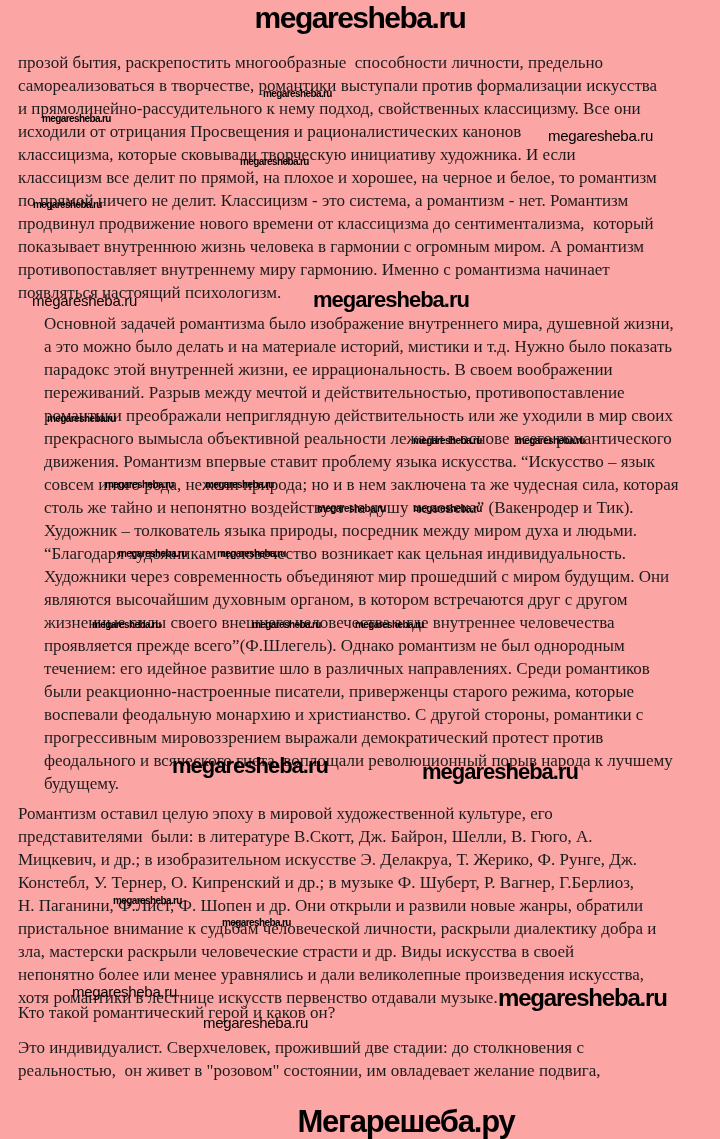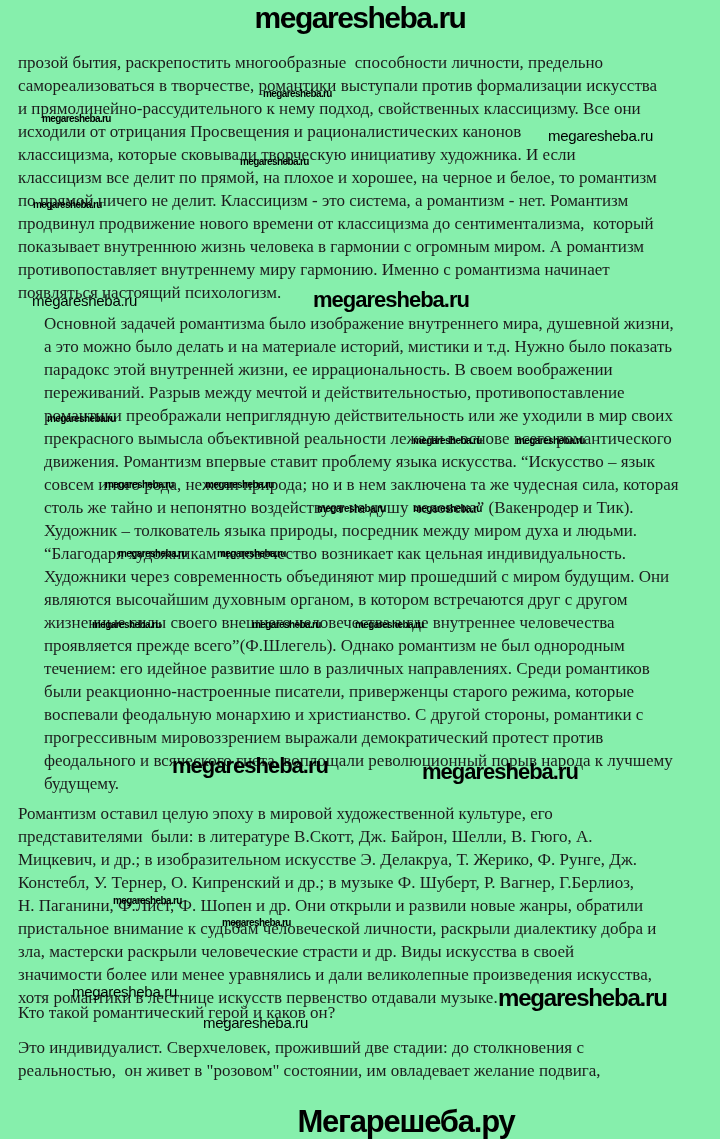--- a/index.html
+++ b/index.html
@@ -1,21 +1,21 @@
 <!DOCTYPE html>
 <html><head>
 <meta charset="utf-8">
 <style>
   html, body { margin: 0; padding: 0; background: #e8e8e8; }
   .page {
     position: relative;
     width: 720px;
     height: 1139px;
     margin: 0 auto;
-    background: #86efac;
+    background: #fca5a5;
     overflow: hidden;
     font-family: "Liberation Serif", serif;
     color: #1c1c1c;
   }
   .doc-header {
     position: absolute;
     top: 1px; left: 0;
     width: 100%;
     text-align: center;
     font-family: "Liberation Sans", sans-serif;
@@ -101,21 +101,21 @@
         <div class="line">будущему.</div>
       </div>
       <div class="para" style="top: 793px; margin-top: 9px;">
         <div class="line">Романтизм оставил целую эпоху в мировой художественной культуре, его</div>
         <div class="line">представителями  были: в литературе В.Скотт, Дж. Байрон, Шелли, В. Гюго, А.</div>
         <div class="line">Мицкевич, и др.; в изобразительном искусстве Э. Делакруа, Т. Жерико, Ф. Рунге, Дж.</div>
         <div class="line">Констебл, У. Тернер, О. Кипренский и др.; в музыке Ф. Шуберт, Р. Вагнер, Г.Берлиоз,</div>
         <div class="line">Н. Паганини, Ф.Лист, Ф. Шопен и др. Они открыли и развили новые жанры, обратили</div>
         <div class="line">пристальное внимание к судьбам человеческой личности, раскрыли диалектику добра и</div>
         <div class="line">зла, мастерски раскрыли человеческие страсти и др. Виды искусства в своей</div>
-        <div class="line">значимости более или менее уравнялись и дали великолепные произведения искусства,</div>
+        <div class="line">непонятно более или менее уравнялись и дали великолепные произведения искусства,</div>
         <div class="line">хотя романтики в лестнице искусств первенство отдавали музыке.</div>
       </div>
       <div class="para" style="top: 1001px;">
         <div class="line">Кто такой романтический герой и каков он?</div>
       </div>
       <div class="para" style="top: 1036px;">
         <div class="line">Это индивидуалист. Сверхчеловек, проживший две стадии: до столкновения с</div>
         <div class="line">реальностью,  он живет в "розовом" состоянии, им овладевает желание подвига,</div>
       </div>
     </div>

